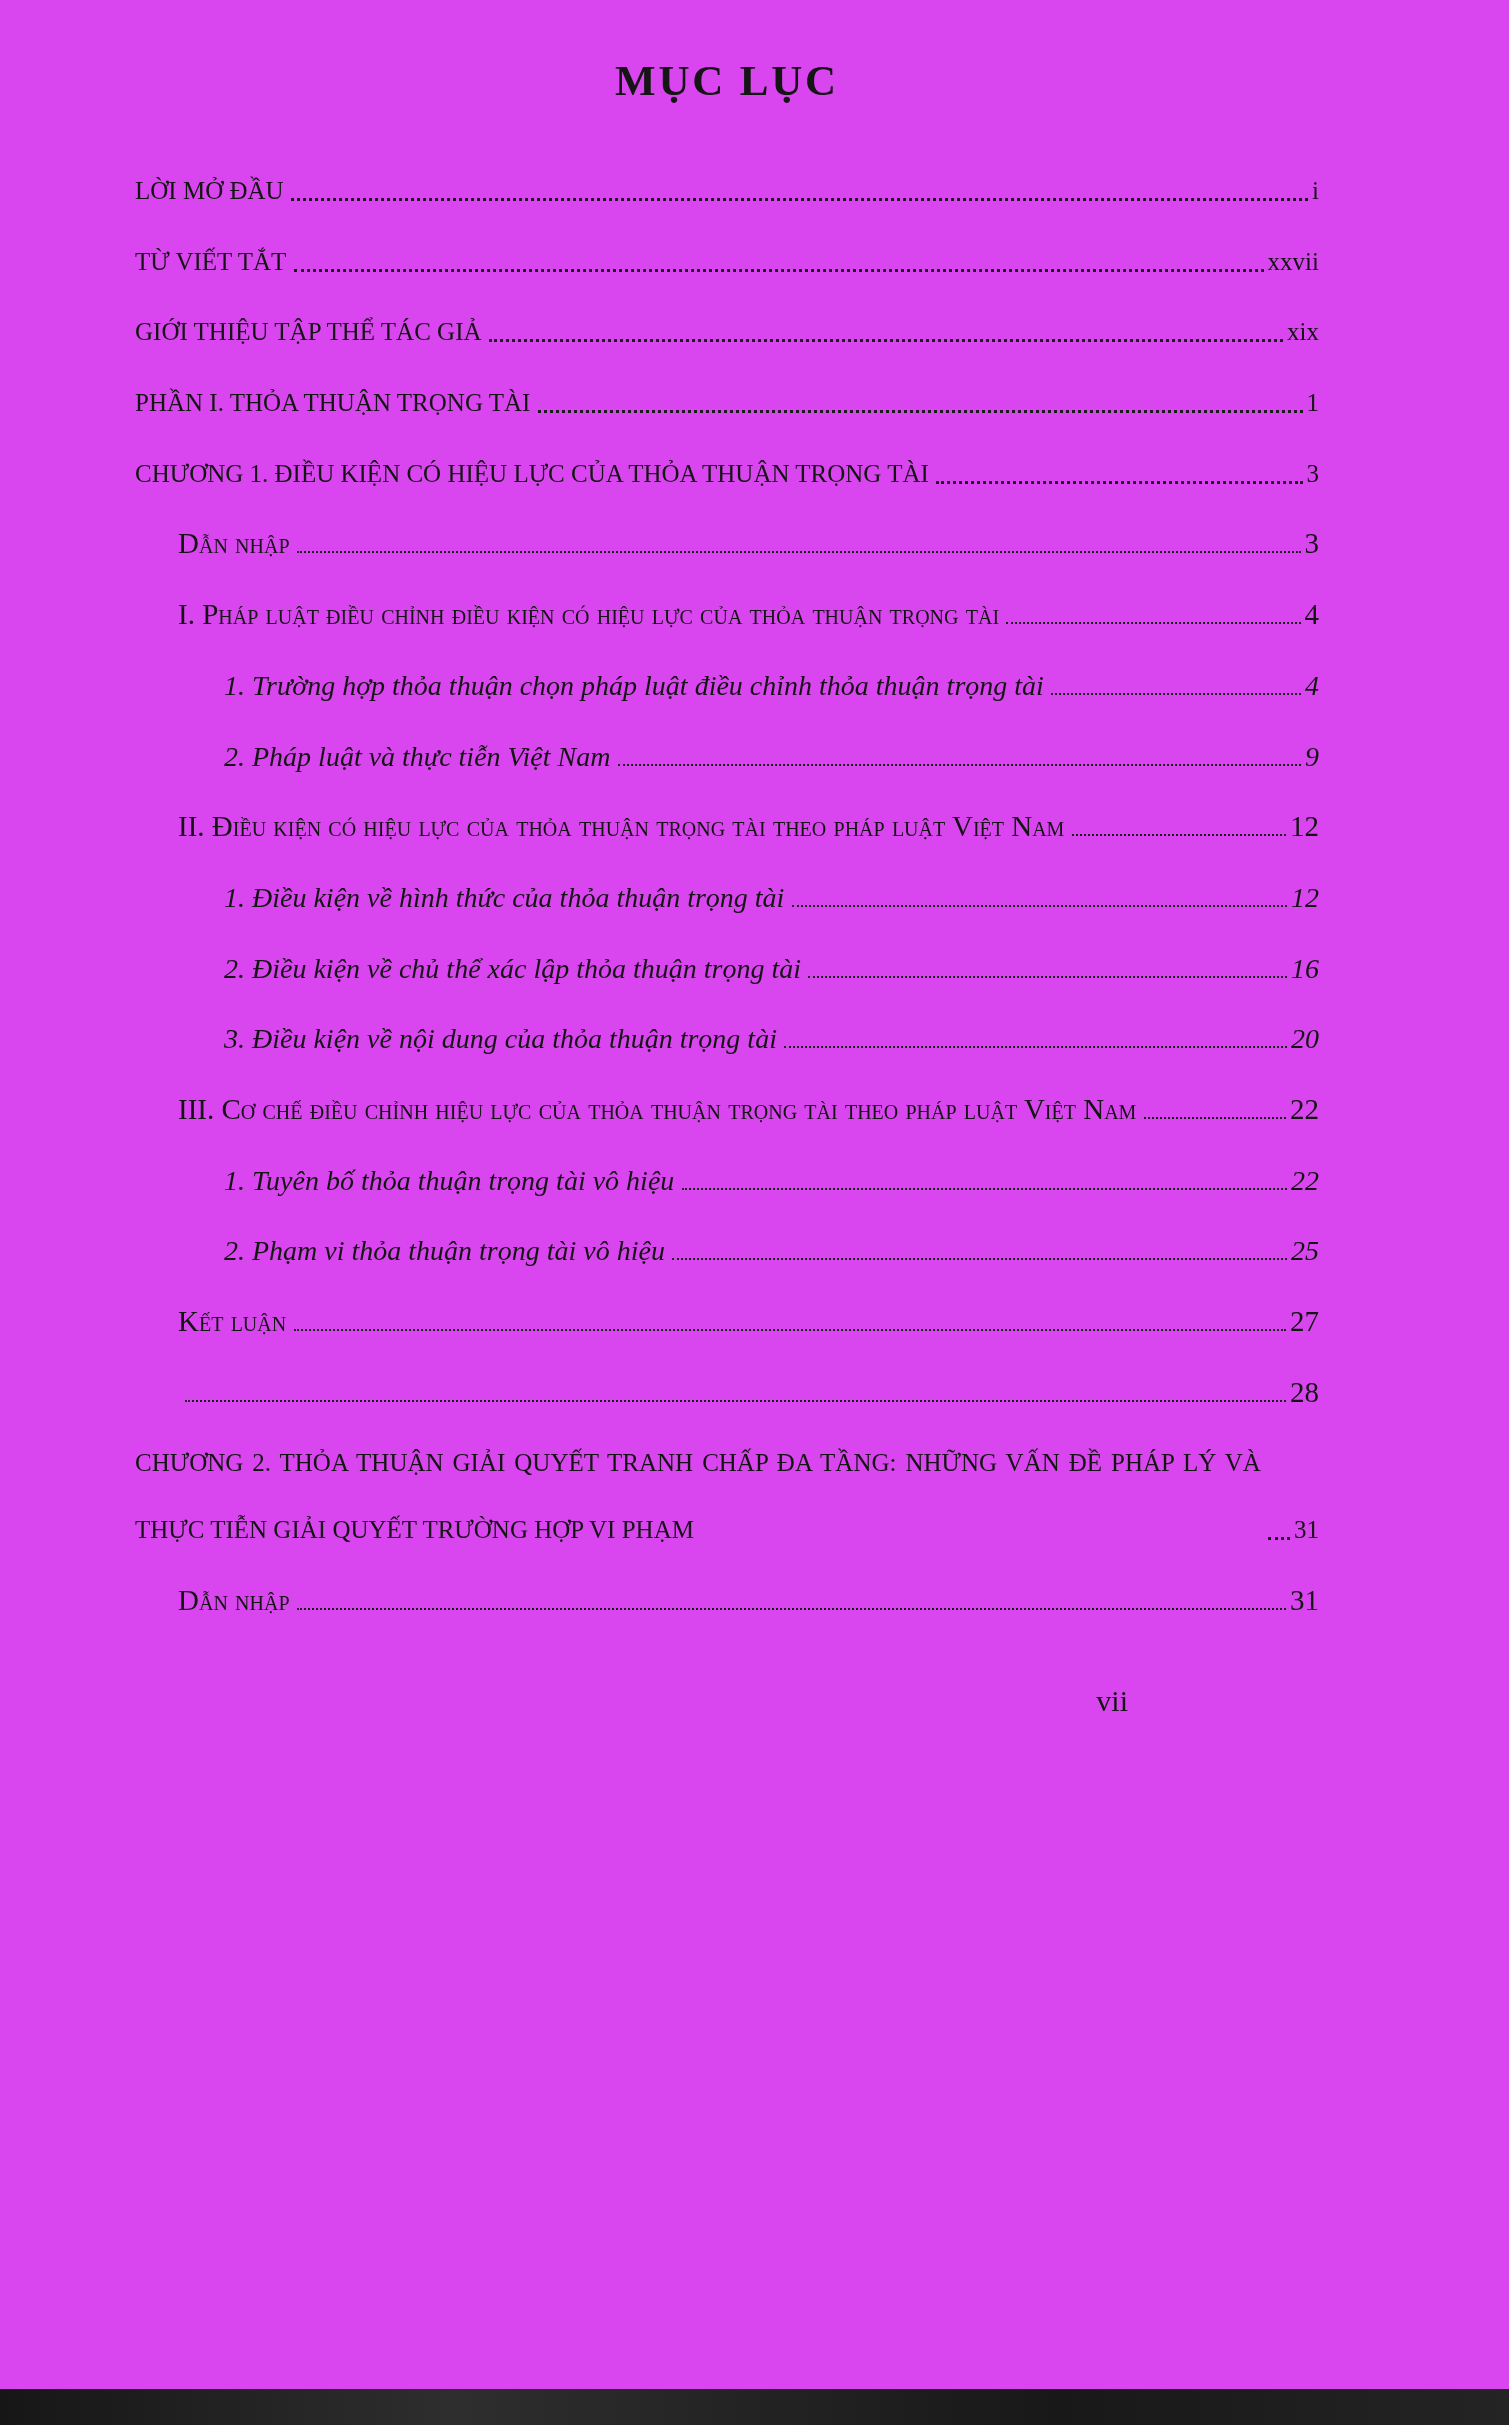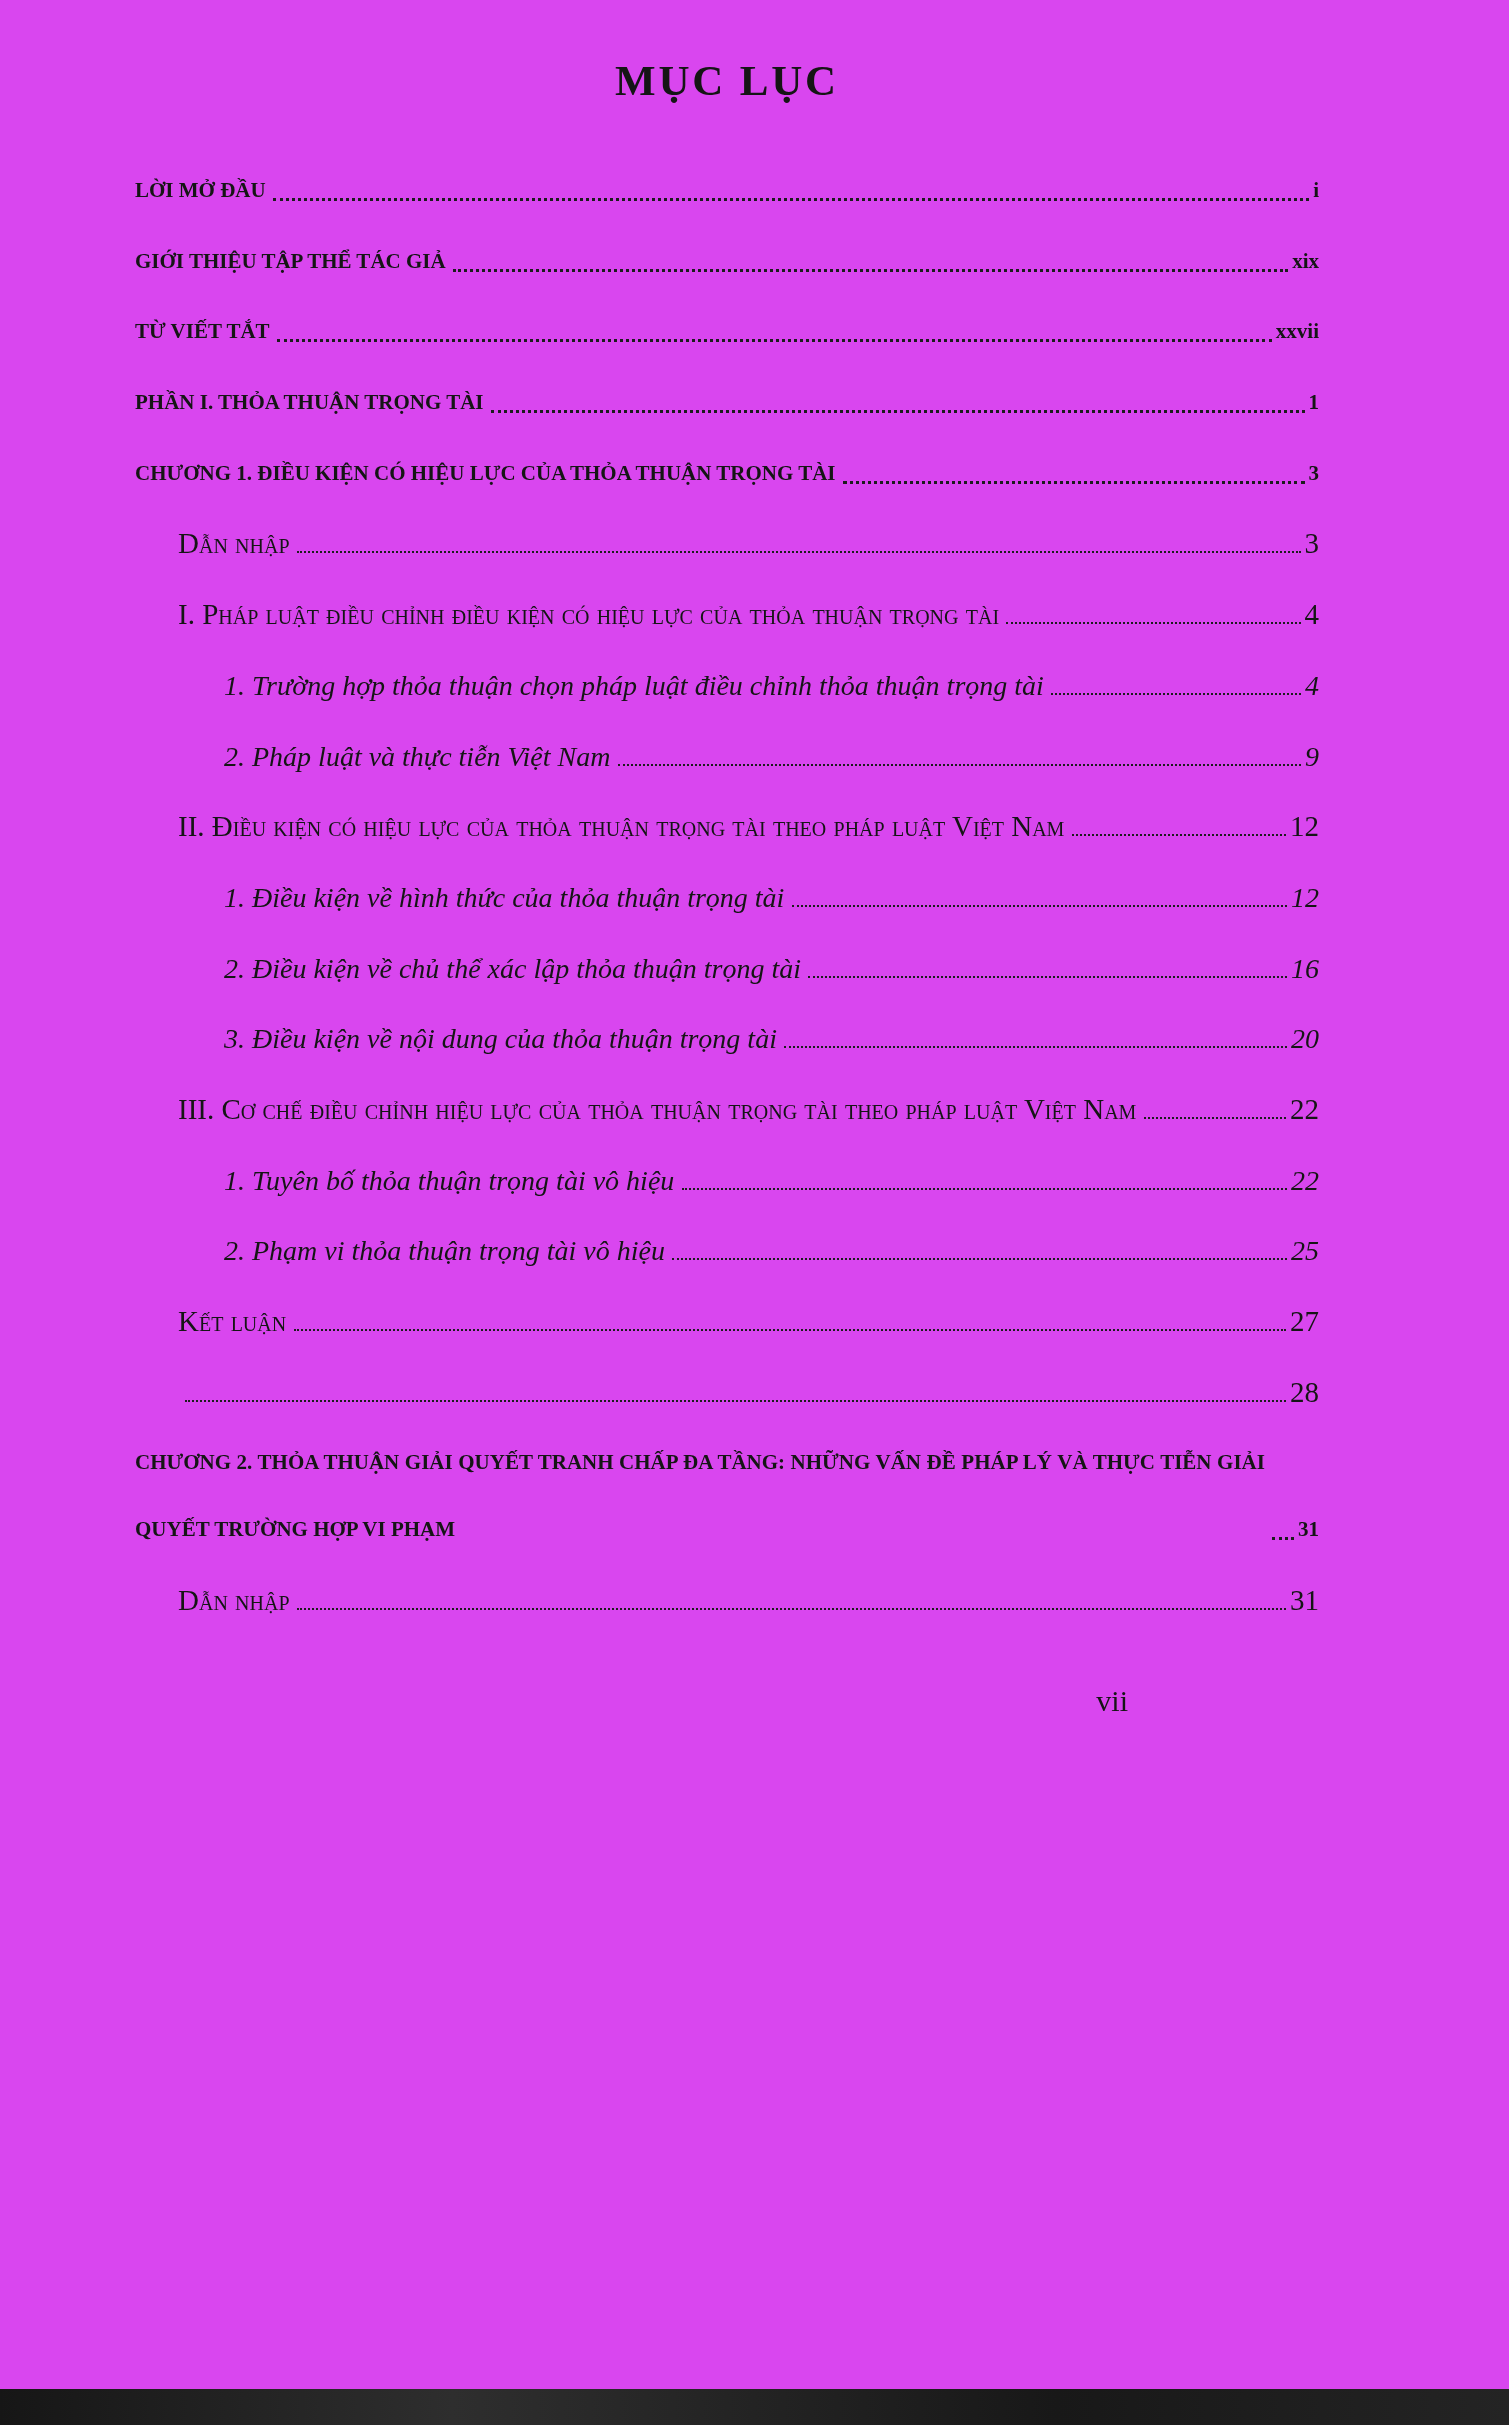--- a/index.html
+++ b/index.html
@@ -43,22 +43,22 @@
   .toc-leader {
     flex: 1 1 auto;
     min-width: 22px;
     border-bottom: 2.8px dotted #1c1c1c;
     margin: 0 3.7px 24px 7.4px;
   }
   .toc-page {
     white-space: nowrap;
   }
   .style-bold {
-    font-size: 21px;
-    font-weight: 700;
+    font-size: 25px;
+    font-weight: 400;
   }
   .style-bold .toc-leader {
     border-bottom-width: 3.7px;
     margin-bottom: 23px;
   }
   .style-smallcaps {
     font-size: 29px;
     font-variant: small-caps;
     padding-left: 43px;
   }
@@ -88,29 +88,29 @@
   <div class="content">
     <h1 class="doc-title">MỤC LỤC</h1>
     <div class="toc-list">
   <div class="toc-row style-bold">
     <span class="toc-label">LỜI MỞ ĐẦU</span>
     <span class="toc-leader"></span>
     <span class="toc-page">i</span>
   </div>
 
   <div class="toc-row style-bold">
+    <span class="toc-label">TỪ VIẾT TẮT</span>
+    <span class="toc-leader"></span>
+    <span class="toc-page">xxvii</span>
+  </div>
+
+  <div class="toc-row style-bold">
     <span class="toc-label">GIỚI THIỆU TẬP THỂ TÁC GIẢ</span>
     <span class="toc-leader"></span>
     <span class="toc-page">xix</span>
-  </div>
-
-  <div class="toc-row style-bold">
-    <span class="toc-label">TỪ VIẾT TẮT</span>
-    <span class="toc-leader"></span>
-    <span class="toc-page">xxvii</span>
   </div>
 
   <div class="toc-row style-bold">
     <span class="toc-label">PHẦN I. THỎA THUẬN TRỌNG TÀI</span>
     <span class="toc-leader"></span>
     <span class="toc-page">1</span>
   </div>
 
   <div class="toc-row style-bold">
     <span class="toc-label">CHƯƠNG 1. ĐIỀU KIỆN CÓ HIỆU LỰC CỦA THỎA THUẬN TRỌNG TÀI</span>

